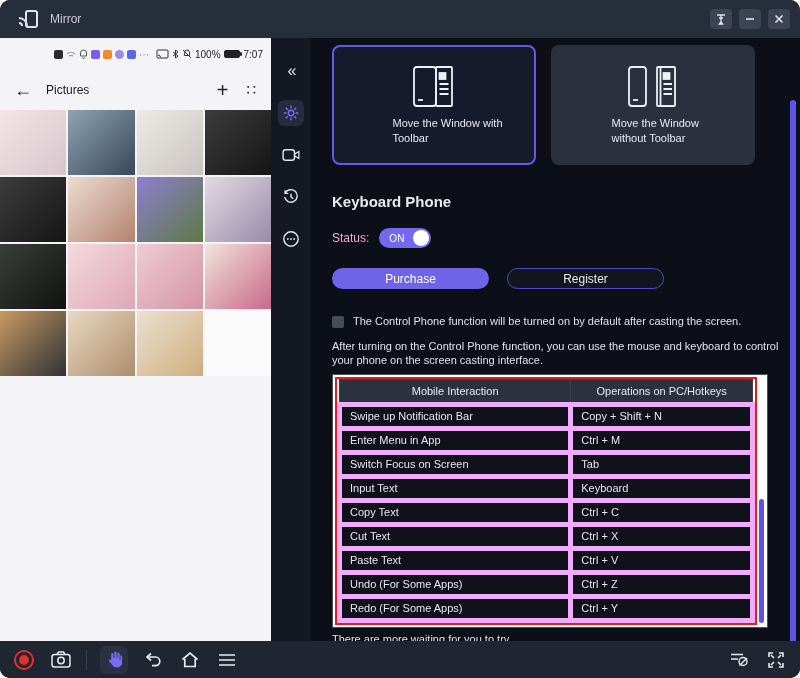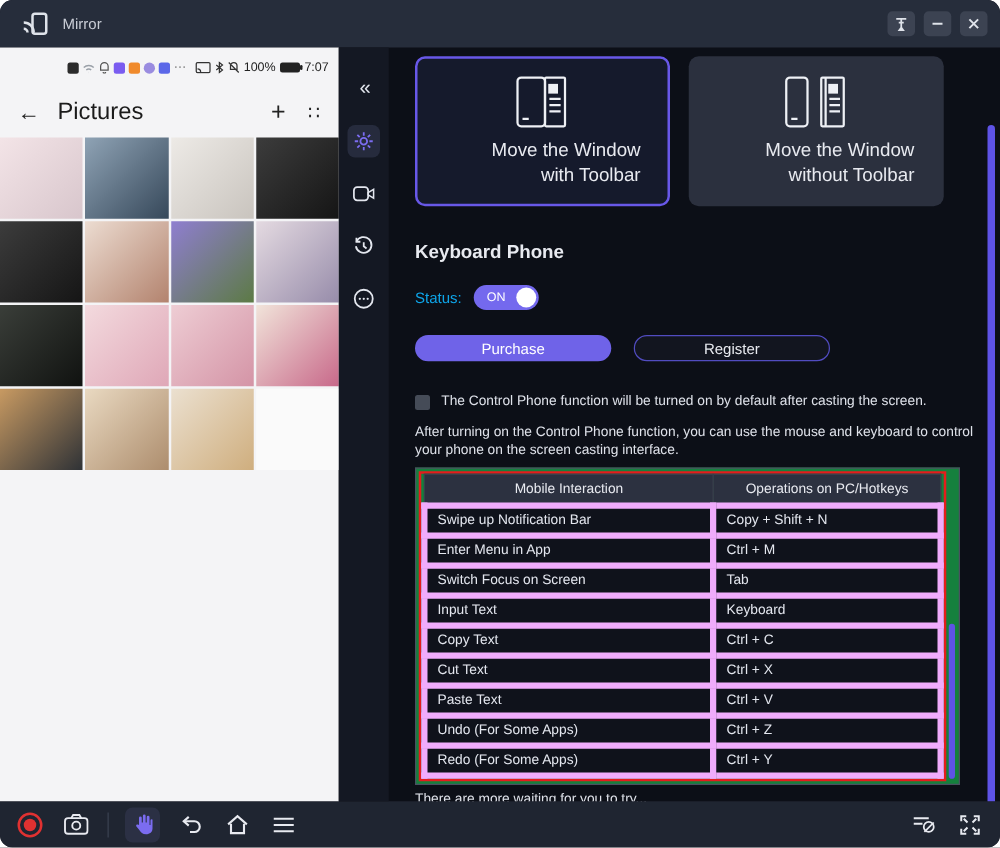--- a/index.html
+++ b/index.html
@@ -20,55 +20,55 @@
   
   .phone { width:271px; background:#f4f4f6; display:flex; flex-direction:column; flex:0 0 auto; }
   .statusbar { height:32px; display:flex; align-items:center; justify-content:flex-end; padding:0 8px; gap:3px; }
   .sb-txt { font-size:10px; color:#222; }
   .sb-sq { width:9px; height:9px; border-radius:2px; display:inline-block; }
   .sb-dot { width:9px; height:9px; border-radius:50%; display:inline-block; }
   .battery { width:16px; height:8px; background:#222; border-radius:2px; position:relative; margin-right:1px; }
   .battery:after { content:""; position:absolute; right:-2px; top:2px; width:2px; height:4px; background:#222; border-radius:1px; }
   .phone-head { height:40px; display:flex; align-items:center; padding:0 14px; color:#1b1b1b; }
   .phone-head .back { font-size:18px; margin-right:14px; }
-  .phone-head .ptitle { font-size:19px; flex:1; }
+  .phone-head .ptitle { font-size:12px; flex:1; }
   .phone-head .plus { font-size:20px; font-weight:300; margin-right:18px; color:#222; }
   .phone-head .more { font-size:15px; color:#222; letter-spacing:1px; }
   .gallery { display:grid; grid-template-columns:repeat(4,1fr); gap:2px; background:#f4f4f6; }
   .gallery .cell { height:65px; }
   .gallery .empty { background:#fafafa; }
   
   .side { width:40px; background:#141823; flex:0 0 auto; display:flex; flex-direction:column; align-items:center; padding-top:20px; gap:16px; }
   .side .s-ico { width:26px; height:26px; display:flex; align-items:center; justify-content:center; color:#e3e6ee; }
   .side .collapse { font-size:16px; color:#e3e6ee; letter-spacing:-2px; }
   .side .active { background:#262b3d; border-radius:6px; }
   
   .content { flex:1; position:relative; padding:7px 0 0 21px; overflow:hidden; color:#e8eaf0; }
   .cards { display:flex; gap:15px; }
   .card { width:204px; height:120px; border-radius:8px; background:#2b303e; display:flex; flex-direction:column;
           align-items:center; justify-content:center; gap:6px; }
   .card.sel { background:#151a2c; border:2px solid #6858e8; }
-  .card .clabel { font-size:15px; color:#e8eaf0; text-align:right; line-height:1.35; width:120px;margin-left:37px; }
+  .card .clabel { font-size:11px; color:#e8eaf0; text-align:left; line-height:1.35; width:120px;margin-left:37px; }
   .sec-title { font-size:15px; font-weight:bold; margin-top:28px; }
   .status-row { display:flex; align-items:center; margin-top:18px; gap:10px; }
-  .status-lab { font-size:12px; color:#0ea5e9; }
+  .status-lab { font-size:12px; color:#f9a8d4; }
   .toggle { width:52px; height:20px; border-radius:10px; background:#7469ee; position:relative;
             display:flex; align-items:center; }
   .toggle .ontxt { color:#fff; font-size:10px; margin-left:10px; }
   .toggle .knob { position:absolute; right:2px; top:2px; width:16px; height:16px; border-radius:50%; background:#fff; }
   .btn-row { display:flex; gap:18px; margin-top:20px; }
   .btn { width:157px; height:21px; border-radius:11px; font-size:12px; display:flex; align-items:center; justify-content:center; }
   .btn.purchase { background:#6f63e8; color:#fff; }
   .btn.register { background:#12151f; color:#e8eaf0; border:1px solid #514cc0; }
   .chk-row { display:flex; align-items:flex-start; gap:9px; margin-top:26px; }
   .chk { width:12px; height:12px; border-radius:2px; background:#454b57; margin-top:1px; flex:0 0 auto; }
   .chk-txt { font-size:11px; color:#dfe2ea; }
   .desc { font-size:11px; color:#dfe2ea; margin-top:11px; width:448px; line-height:1.3; }
   
-  .tbl-outer { margin-top:6px; width:436px; border:1px solid #4a5060; padding:2px 10px 2px 2px; position:relative; background:#15803d; }
+  .tbl-outer { margin-top:6px; width:436px; border:1px solid #4a5060; padding:2px 10px 2px 2px; position:relative; background:#ffffff; }
   .tbl-red { border:2px solid #e51c1c; }
   table.hk { width:100%; border-collapse:collapse; }
   table.hk th { background:#2c3140; color:#e8eaf0; font-size:11px; font-weight:normal; height:25px; border:1px solid #3a3f4c; }
   table.hk td { background:#0f121b; color:#e4e7ef; font-size:11px; height:24px; padding-left:8px; border:5px solid #f0abfc; }
   .tbl-scroll { position:absolute; right:3px; width:5px; bottom:4px; height:124px; background:#5e53e6; border-radius:3px; }
   .footer-note { font-size:11px; color:#dfe2ea; margin-top:5px; }
   .panel-scroll { position:absolute; right:4px; top:62px; width:6px; height:548px; background:#5e53e6; border-radius:3px; }
   
   .bottombar { height:37px; background:#1f2531; flex:0 0 auto; display:flex; align-items:center; padding:0 12px; gap:13px; }
   .bb-ico { display:flex; align-items:center; justify-content:center; width:24px; height:24px; }

